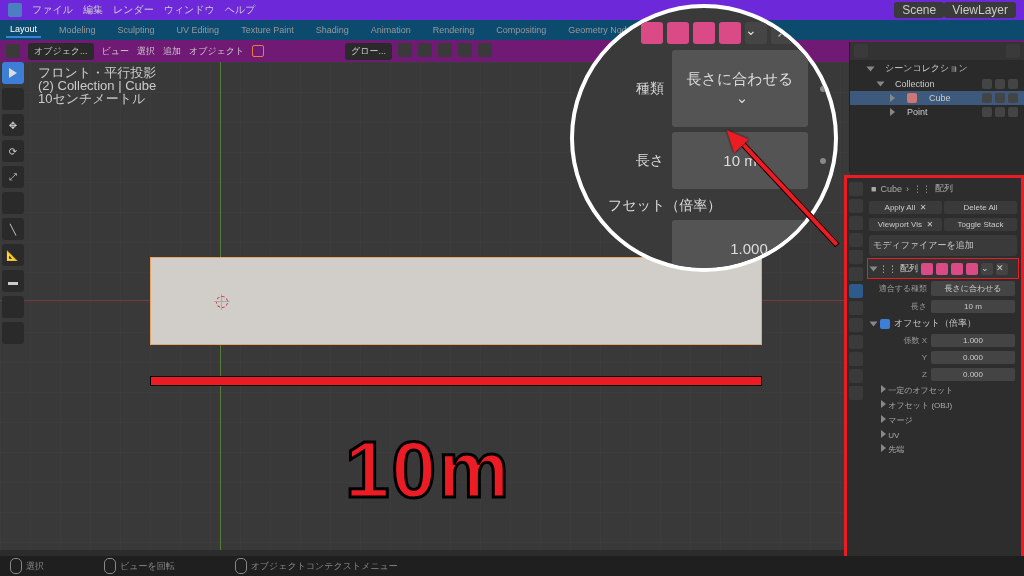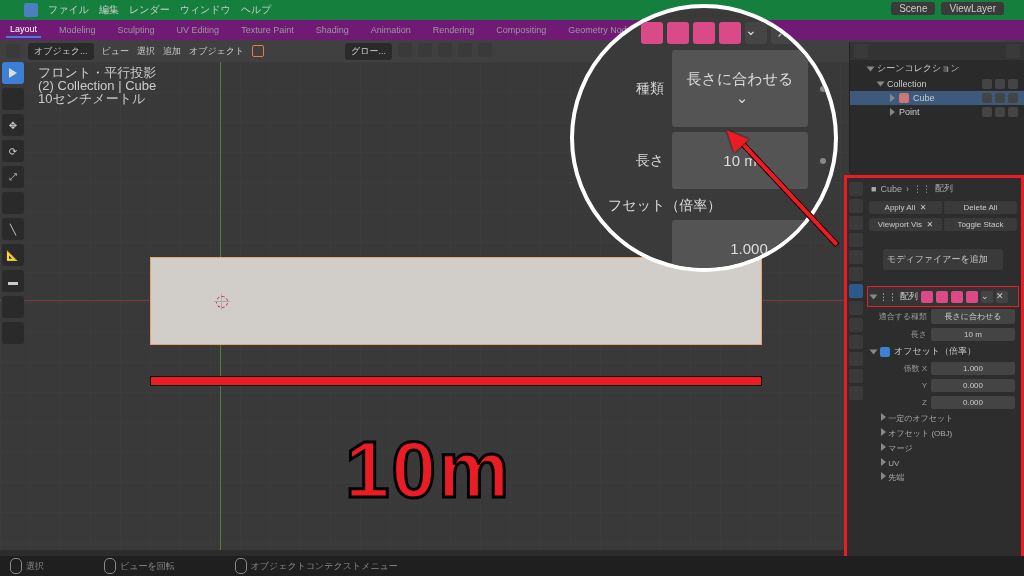--- a/index.html
+++ b/index.html
@@ -1,23 +1,23 @@
 <!DOCTYPE html>
 <html><head>
 <meta charset="utf-8">
 <style>
 html,body{margin:0;padding:0;width:1024px;height:576px;background:#2c2c2c;font-family:sans-serif;font-size:10px;color:#ccc;overflow:hidden;position:relative}
-.topbar{height:20px;background:#15803d;display:flex;align-items:center;padding:0 24px;gap:10px}
+.topbar{height:20px;background:#6d28d9;display:flex;align-items:center;padding:0 8px;gap:10px}
 .topbar .logo{width:14px;height:14px;background:#4c7fc1;border-radius:2px}
 .topmenu{display:flex;gap:10px}.topmenu span{cursor:pointer}
-.workspaces{height:20px;background:#701a75;display:flex;align-items:center;padding:0 6px;gap:14px;font-size:9px}
+.workspaces{height:20px;background:#0c4a6e;display:flex;align-items:center;padding:0 6px;gap:14px;font-size:9px}
 .workspaces span{padding:2px 4px;color:#999}.workspaces .active{color:#fff;border-bottom:2px solid #3d7fd6}
-.topright{position:absolute;top:2px;right:20px;display:flex;gap:6px;align-items:center;font-size:10px}
+.topright{position:absolute;top:2px;right:8px;display:flex;align-items:center;font-size:12px}
 .pill{background:#3a3a3a;padding:1px 8px;border-radius:3px}
-.secondbar{height:22px;background:#404040;display:flex;align-items:center;padding:0 6px;gap:8px;font-size:9px;position:relative}
+.secondbar{height:22px;background:#701a75;display:flex;align-items:center;padding:0 6px;gap:8px;font-size:9px;position:relative}
 .secondbar .drop{background:#2a2a2a;padding:2px 6px;border-radius:3px}
 .secondbar .orange-dot{width:10px;height:10px;border:1px solid #e87d3e;border-radius:2px}
 .secondbar-right{position:absolute;left:345px;display:flex;gap:6px}
 .icon-sq{width:14px;height:14px;background:#3a3a3a;border-radius:2px}
 .viewport{position:absolute;top:62px;left:0;width:850px;height:488px;background:#393939}
 .viewport .grid{position:absolute;inset:0;background-image:linear-gradient(#4444 1px,transparent 1px),linear-gradient(90deg,#4444 1px,transparent 1px);background-size:30px 30px}
 .leftbar{position:absolute;left:2px;top:0;width:22px;display:flex;flex-direction:column;gap:4px}
 .leftbar .tool{width:22px;height:22px;background:#2a2a2a;border-radius:3px;display:flex;align-items:center;justify-content:center}
 .leftbar .tool.active{background:#3d7fd6}
 .leftbar .play{width:0;height:0;border-top:5px solid transparent;border-bottom:5px solid transparent;border-left:8px solid #ddd}
@@ -27,33 +27,33 @@
 .object-rect{position:absolute;left:150px;top:195px;width:610px;height:86px;background:#d1cec9;border:1px solid #e8a56a}
 .cursor3d{position:absolute;left:217px;top:235px;width:10px;height:10px}
 .cursor3d::before,.cursor3d::after{content:"";position:absolute;background:#aaa}
 .cursor3d::before{left:4px;top:-3px;width:1px;height:16px}
 .cursor3d::after{top:4px;left:-3px;height:1px;width:16px}
 .cursor3d .ring{position:absolute;width:10px;height:10px;border:1px dashed #c33;border-radius:50%;left:-1px;top:-1px}
 .redline{position:absolute;left:150px;top:314px;width:610px;height:8px;background:#ec1c24;border:1px solid #000}
 .big-annot{position:absolute;left:345px;top:362px;font-size:80px;font-weight:900;color:#ec1c24;-webkit-text-stroke:3px #000;letter-spacing:2px}
 .outliner{position:absolute;top:42px;right:0;width:174px;height:130px;background:#2a2a2a;border-left:1px solid #222;font-size:9px}
 .outliner .head{height:18px;background:#333;display:flex;align-items:center;padding:0 4px;gap:4px}
-.outliner .row{padding:2px 6px 2px 18px;display:flex;align-items:center;gap:4px}
+.outliner .row{padding:2px 6px 2px 18px;display:flex;align-items:center;gap:12px}
 .outliner .row.sel{background:#3d5a7d}
 .tri{width:0;height:0;border-top:4px solid transparent;border-bottom:4px solid transparent;border-left:5px solid #888;display:inline-block}
 .oico{width:10px;height:10px;background:#c77;border-radius:2px}
 .props{position:absolute;top:175px;right:0;width:174px;height:400px;background:#2d2d2d;border:3px solid #ec1c24}
 .props-tabs{position:absolute;left:2px;top:4px;width:16px;display:flex;flex-direction:column;gap:3px}
 .props-tabs .pt{width:14px;height:14px;background:#3a3a3a;border-radius:2px}
 .props-tabs .pt.active{background:#2d5a8a}
 .props-body{position:absolute;left:20px;top:0;right:2px;bottom:2px;font-size:9px}
 .props-body .crumb{padding:4px;color:#aaa;display:flex;gap:4px;align-items:center}
 .props-body .btnrow{display:flex;gap:2px;padding:2px}
 .props-body .btnrow .b{flex:1;background:#3a3a3a;padding:2px 3px;text-align:center;border-radius:2px;font-size:8px}
-.props-body .addmod{padding:4px;background:#3a3a3a;margin:16px;border-radius:3px;text-align:left}
+.props-body .addmod{padding:4px;background:#3a3a3a;margin:2px;border-radius:3px;text-align:left}
 .mod-head{display:flex;align-items:center;gap:3px;padding:3px;background:#343434;border:1px solid #ec1c24}
 .mod-head .pink{width:12px;height:12px;background:#d94a86;border-radius:2px}
 .mod-head .toggle{width:12px;height:12px;background:#444;border-radius:2px}
 .prow{display:flex;align-items:center;padding:2px 4px;gap:4px}
 .prow .lbl{width:56px;text-align:right;color:#999;font-size:8px}
 .prow .val{flex:1;background:#444;padding:2px 4px;text-align:center;border-radius:2px;font-size:8px}
 .prow .chk{width:10px;height:10px;background:#3d7fd6;border-radius:2px}
 .sect{padding:2px 4px 2px 14px;color:#aaa;font-size:8px}
 .tri2{transform:rotate(90deg)}
 .zoom-circle{position:absolute;top:4px;left:570px;width:260px;height:260px;border-radius:50%;border:4px solid #fff;background:#3a3a3a;overflow:hidden;z-index:50}

